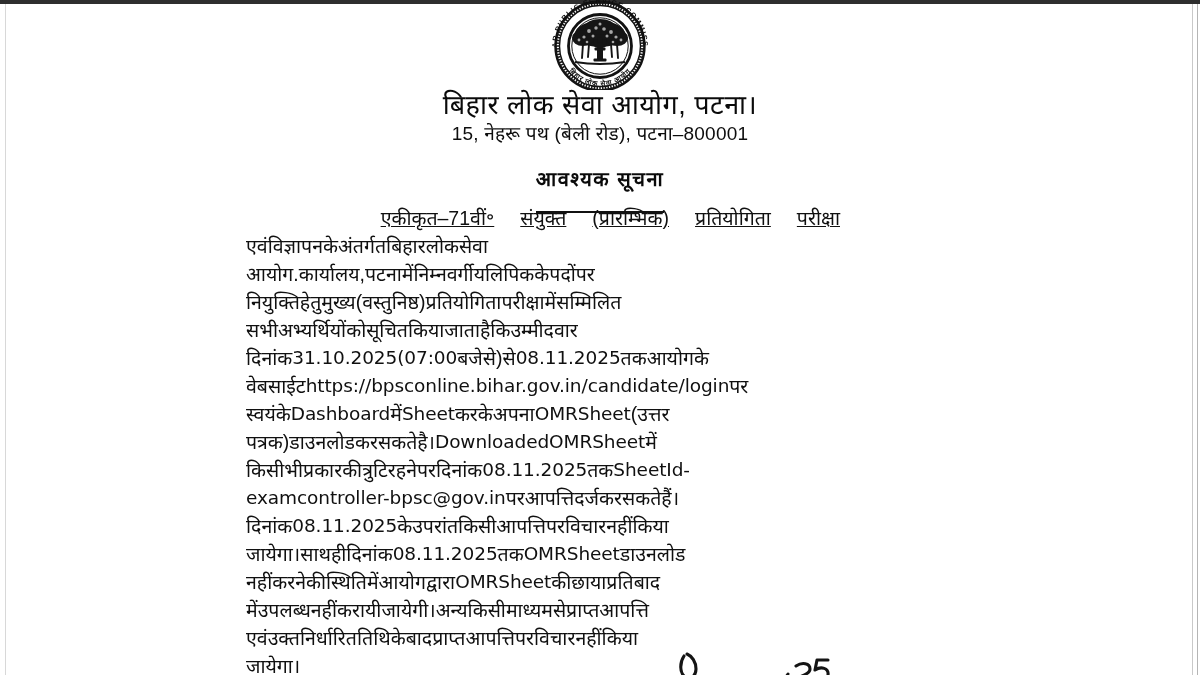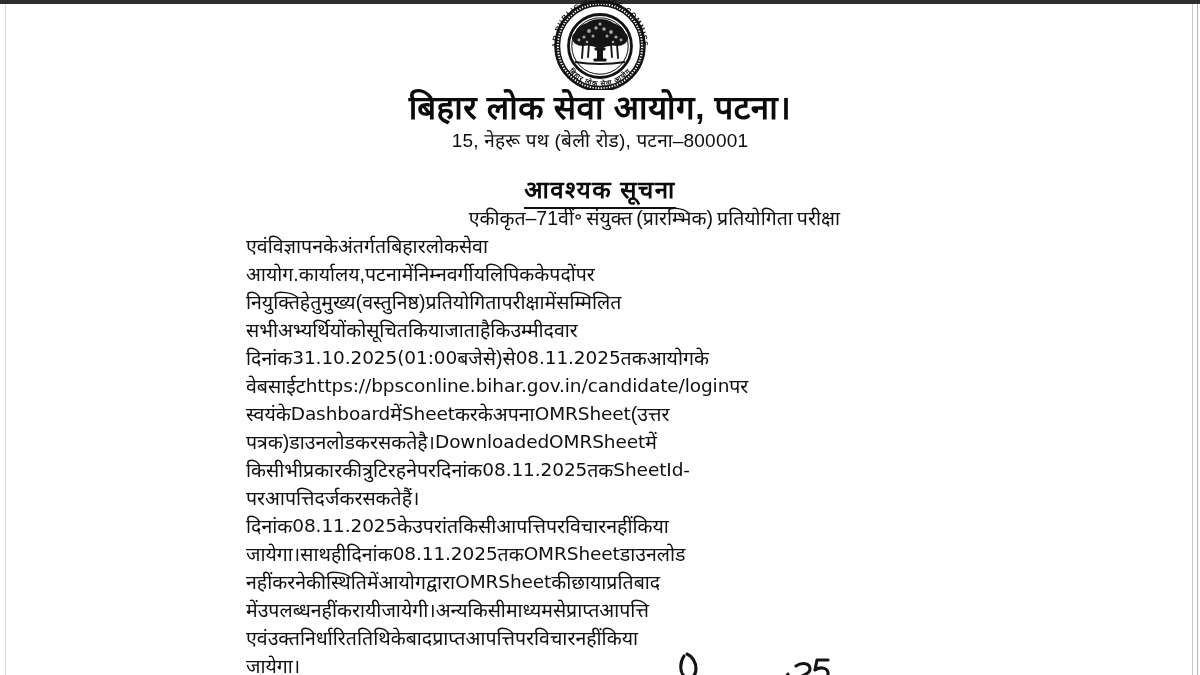--- a/index.html
+++ b/index.html
@@ -51,43 +51,43 @@
   }
   #emblem-wrap svg { display: block; }
 
   
   #header-block {
     position: absolute;
     top: 90px; left: 0; width: 1200px;
     text-align: center;
   }
   #org-name {
-    font-size: 33px;
-    font-weight: 700;
+    font-size: 27px;
+    font-weight: 400;
     letter-spacing: 0.5px;
     line-height: 1.12;
     color: #0a0a0a;
   }
   #org-address {
     font-size: 19px;
     font-weight: 500;
     letter-spacing: 0.2px;
     color: #0d0d0d;
   }
   #notice-title-row {
     margin-top: 19px;
     text-align: center;
   }
   #notice-title {
     display: inline-block;
-    font-size: 24px;
+    font-size: 20px;
     font-weight: 600;
     letter-spacing: 1.5px;
     border-bottom: 2px solid #111;
-    padding-bottom: 2px;
+    padding-bottom: 19px;
     color: #0a0a0a;
   }
 
   
   #notice-body {
     position: absolute;
     top: 204px;
     left: 246px;
     width: 594px;
   }
@@ -107,21 +107,22 @@
   .body-line.justify.indented {
     justify-content: flex-end;
   }
   .body-line.flush {
     justify-content: flex-start;
   }
   .body-line .w {
     display: inline-block;
   }
   .body-line.justify.indented .w {
-    margin-left: 4px;
+    margin-left: 26px;
+    text-decoration: underline;
   }
   .latin {
     font-family: "DejaVu Sans", "Liberation Sans", sans-serif;
     font-size: 18.5px;
     letter-spacing: -0.1px;
   }
 
   
   #signature {
     position: absolute;
@@ -361,21 +362,21 @@
         <span class="w">सूचित</span>
         <span class="w">किया</span>
         <span class="w">जाता</span>
         <span class="w">है</span>
         <span class="w">कि</span>
         <span class="w">उम्मीदवार</span>
       </div>
       <div class="body-line justify">
         <span class="w">दिनांक</span>
         <span class="w latin">31.10.2025</span>
-        <span class="w latin">(01:00</span>
+        <span class="w latin">(07:00</span>
         <span class="w">बजे</span>
         <span class="w">से)</span>
         <span class="w">से</span>
         <span class="w latin">08.11.2025</span>
         <span class="w">तक</span>
         <span class="w">आयोग</span>
         <span class="w">के</span>
       </div>
       <div class="body-line justify">
         <span class="w">वेबसाईट</span>
@@ -413,20 +414,21 @@
         <span class="w">त्रुटि</span>
         <span class="w">रहने</span>
         <span class="w">पर</span>
         <span class="w">दिनांक</span>
         <span class="w latin">08.11.2025</span>
         <span class="w">तक</span>
         <span class="w latin">Sheet</span>
         <span class="w latin">Id-</span>
       </div>
       <div class="body-line justify">
+        <span class="w latin">examcontroller-bpsc@gov.in</span>
         <span class="w">पर</span>
         <span class="w">आपत्ति</span>
         <span class="w">दर्ज</span>
         <span class="w">कर</span>
         <span class="w">सकते</span>
         <span class="w">हैं।</span>
       </div>
       <div class="body-line justify">
         <span class="w">दिनांक</span>
         <span class="w latin">08.11.2025</span>

